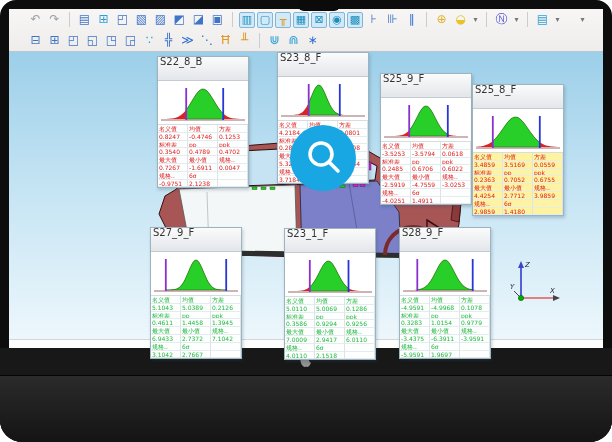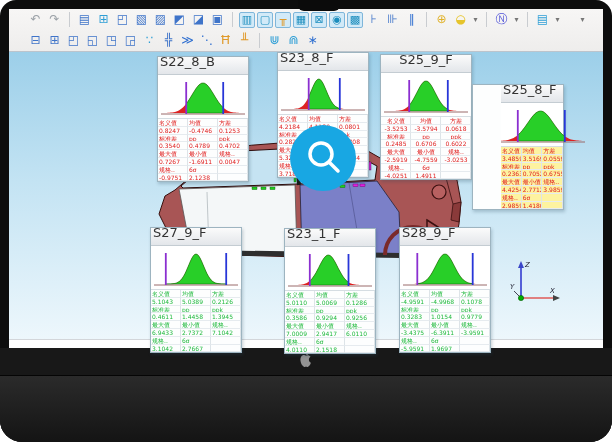--- a/index.html
+++ b/index.html
@@ -18,21 +18,21 @@
   .ticon{display:inline-block;width:17px;height:17px;line-height:17px;font-size:12px;text-align:center;border-radius:2px;cursor:default;}
   .ticon.boxed{background:#d2eaf8;border:1px solid #7fb6da;width:16px;height:16px;line-height:14px;font-size:11px;}
   .ticon.dd{width:9px;font-size:8px;color:#777;}
   .tsep{width:1px;height:15px;background:#c9ccd0;margin:0 4px;display:inline-block;flex:0 0 1px;}
   
   #canvas{position:absolute;left:0;top:43px;width:594px;height:287px;background:linear-gradient(180deg,#9ccfe9 0%,#c3e3f3 45%,#edf7fc 100%);}
   #carsvg{position:absolute;left:0;top:0;z-index:1;}
   #statusbar{position:absolute;left:0;top:330px;width:594px;height:9px;background:#fdfdfd;border-top:1px solid #d3d6da;z-index:0;}
   
   .panel{position:absolute;width:92px;background:#fdfefe;border:1px solid #9db4c0;box-shadow:1px 2px 3px rgba(40,70,90,.25);z-index:3;}
-  .ptitle{height:18px;line-height:10px;font-size:13px;padding:0 2px;background:linear-gradient(#fbfbfb,#e3e6ea);border-bottom:1px solid #c4ccd2;color:#333;white-space:nowrap;overflow:hidden;}
+  .ptitle{height:24px;line-height:10px;font-size:10px;padding:0 2px;background:linear-gradient(#fbfbfb,#e3e6ea);border-bottom:1px solid #c4ccd2;color:#333;white-space:nowrap;overflow:hidden;}
   .phist{height:44px;background:#fff;border-bottom:1px solid #d5dde2;}
   .prow{display:flex;height:7.8px;line-height:7.6px;font-size:6px;}
   .pc{flex:1;border-right:1px solid #dde4e8;border-bottom:1px solid #e6ebef;padding-left:1px;white-space:nowrap;overflow:hidden;}
   .prow.hl .pc{background:#fdf3a0;}
   
   #searchbtn{position:absolute;left:281px;top:73px;width:66px;height:66px;border-radius:50%;background:#18a7e3;z-index:6;display:flex;align-items:center;justify-content:center;}
   
   #logo{position:absolute;left:-2px;top:256px;z-index:2;font-style:italic;font-weight:900;font-size:17px;line-height:18px;color:#1e9ad6;letter-spacing:1px;}
   #logo .bar{display:block;height:2px;width:38px;background:#1e9ad6;margin-top:1px;}
   #logo .tri{position:absolute;left:13px;top:-3px;width:0;height:0;border-left:4px solid transparent;border-right:4px solid transparent;border-bottom:7px solid #f08030;}
@@ -270,21 +270,21 @@
                   <span class="pc">6σ</span>
                   <span class="pc"></span>
                 </div>
                 <div class="prow">
                   <span class="pc">3.7184</span>
                   <span class="pc">1.6974</span>
                   <span class="pc"></span>
                 </div>
               </div>
             </div>
-            <div class="panel" style="left: 371px; top: 2px; text-align: center;">
+            <div class="panel" style="left: 371px; top: 21px;">
               <div class="ptitle">S25_9_F</div>
               <div class="phist">
                 <svg width="84" height="44" viewBox="0 0 84 44" style="display:block;margin:0 auto">
                   <clipPath id="pc2">
                     <rect x="25.2" y="0" width="38.64" height="44"></rect>
                   </clipPath>
                   <path d="M0,38 L0.0,38.0 L1.4,38.0 L2.8,38.0 L4.2,38.0 L5.6,38.0 L7.0,38.0 L8.4,38.0 L9.8,37.9 L11.2,37.9 L12.6,37.8 L14.0,37.7 L15.4,37.5 L16.8,37.3 L18.2,36.9 L19.6,36.4 L21.0,35.7 L22.4,34.8 L23.8,33.7 L25.2,32.3 L26.6,30.5 L28.0,28.5 L29.4,26.2 L30.8,23.6 L32.2,20.9 L33.6,18.2 L35.0,15.5 L36.4,13.0 L37.8,10.9 L39.2,9.3 L40.6,8.3 L42.0,8.0 L43.4,8.3 L44.8,9.3 L46.2,10.9 L47.6,13.0 L49.0,15.5 L50.4,18.2 L51.8,20.9 L53.2,23.6 L54.6,26.2 L56.0,28.5 L57.4,30.5 L58.8,32.3 L60.2,33.7 L61.6,34.8 L63.0,35.7 L64.4,36.4 L65.8,36.9 L67.2,37.3 L68.6,37.5 L70.0,37.7 L71.4,37.8 L72.8,37.9 L74.2,37.9 L75.6,38.0 L77.0,38.0 L78.4,38.0 L79.8,38.0 L81.2,38.0 L82.6,38.0 L84.0,38.0 L84,38 Z" fill="#dd2222"></path>
                   <g clip-path="url(#pc2)">
                     <path d="M0,38 L0.0,38.0 L1.4,38.0 L2.8,38.0 L4.2,38.0 L5.6,38.0 L7.0,38.0 L8.4,38.0 L9.8,37.9 L11.2,37.9 L12.6,37.8 L14.0,37.7 L15.4,37.5 L16.8,37.3 L18.2,36.9 L19.6,36.4 L21.0,35.7 L22.4,34.8 L23.8,33.7 L25.2,32.3 L26.6,30.5 L28.0,28.5 L29.4,26.2 L30.8,23.6 L32.2,20.9 L33.6,18.2 L35.0,15.5 L36.4,13.0 L37.8,10.9 L39.2,9.3 L40.6,8.3 L42.0,8.0 L43.4,8.3 L44.8,9.3 L46.2,10.9 L47.6,13.0 L49.0,15.5 L50.4,18.2 L51.8,20.9 L53.2,23.6 L54.6,26.2 L56.0,28.5 L57.4,30.5 L58.8,32.3 L60.2,33.7 L61.6,34.8 L63.0,35.7 L64.4,36.4 L65.8,36.9 L67.2,37.3 L68.6,37.5 L70.0,37.7 L71.4,37.8 L72.8,37.9 L74.2,37.9 L75.6,38.0 L77.0,38.0 L78.4,38.0 L79.8,38.0 L81.2,38.0 L82.6,38.0 L84.0,38.0 L84,38 Z" fill="#28cf28" stroke="#0c7a0c" stroke-width="0.6"></path>
                   </g>
@@ -329,21 +329,21 @@
                   <span class="pc">6σ</span>
                   <span class="pc"></span>
                 </div>
                 <div class="prow">
                   <span class="pc">-4.0251</span>
                   <span class="pc">1.4911</span>
                   <span class="pc"></span>
                 </div>
               </div>
             </div>
-            <div class="panel" style="left: 463px; top: 32px; padding-left: 28px;">
+            <div class="panel" style="left: 463px; top: 32px;">
               <div class="ptitle">S25_8_F</div>
               <div class="phist">
                 <svg width="84" height="44" viewBox="0 0 84 44" style="display:block;margin:0 auto">
                   <clipPath id="pc3">
                     <rect x="16.8" y="0" width="47.040000000000006" height="44"></rect>
                   </clipPath>
                   <path d="M0,38 L0.0,37.8 L1.4,37.7 L2.8,37.6 L4.2,37.4 L5.6,37.2 L7.0,36.9 L8.4,36.6 L9.8,36.1 L11.2,35.6 L12.6,34.9 L14.0,34.1 L15.4,33.2 L16.8,32.1 L18.2,30.8 L19.6,29.4 L21.0,27.8 L22.4,26.0 L23.8,24.2 L25.2,22.2 L26.6,20.2 L28.0,18.2 L29.4,16.2 L30.8,14.3 L32.2,12.6 L33.6,11.1 L35.0,9.8 L36.4,8.9 L37.8,8.3 L39.2,8.0 L40.6,8.1 L42.0,8.6 L43.4,9.4 L44.8,10.6 L46.2,12.0 L47.6,13.6 L49.0,15.4 L50.4,17.4 L51.8,19.4 L53.2,21.4 L54.6,23.4 L56.0,25.3 L57.4,27.1 L58.8,28.7 L60.2,30.2 L61.6,31.6 L63.0,32.7 L64.4,33.8 L65.8,34.6 L67.2,35.3 L68.6,35.9 L70.0,36.4 L71.4,36.8 L72.8,37.1 L74.2,37.3 L75.6,37.5 L77.0,37.6 L78.4,37.7 L79.8,37.8 L81.2,37.9 L82.6,37.9 L84.0,37.9 L84,38 Z" fill="#dd2222"></path>
                   <g clip-path="url(#pc3)">
                     <path d="M0,38 L0.0,37.8 L1.4,37.7 L2.8,37.6 L4.2,37.4 L5.6,37.2 L7.0,36.9 L8.4,36.6 L9.8,36.1 L11.2,35.6 L12.6,34.9 L14.0,34.1 L15.4,33.2 L16.8,32.1 L18.2,30.8 L19.6,29.4 L21.0,27.8 L22.4,26.0 L23.8,24.2 L25.2,22.2 L26.6,20.2 L28.0,18.2 L29.4,16.2 L30.8,14.3 L32.2,12.6 L33.6,11.1 L35.0,9.8 L36.4,8.9 L37.8,8.3 L39.2,8.0 L40.6,8.1 L42.0,8.6 L43.4,9.4 L44.8,10.6 L46.2,12.0 L47.6,13.6 L49.0,15.4 L50.4,17.4 L51.8,19.4 L53.2,21.4 L54.6,23.4 L56.0,25.3 L57.4,27.1 L58.8,28.7 L60.2,30.2 L61.6,31.6 L63.0,32.7 L64.4,33.8 L65.8,34.6 L67.2,35.3 L68.6,35.9 L70.0,36.4 L71.4,36.8 L72.8,37.1 L74.2,37.3 L75.6,37.5 L77.0,37.6 L78.4,37.7 L79.8,37.8 L81.2,37.9 L82.6,37.9 L84.0,37.9 L84,38 Z" fill="#28cf28" stroke="#0c7a0c" stroke-width="0.6"></path>
                   </g>

